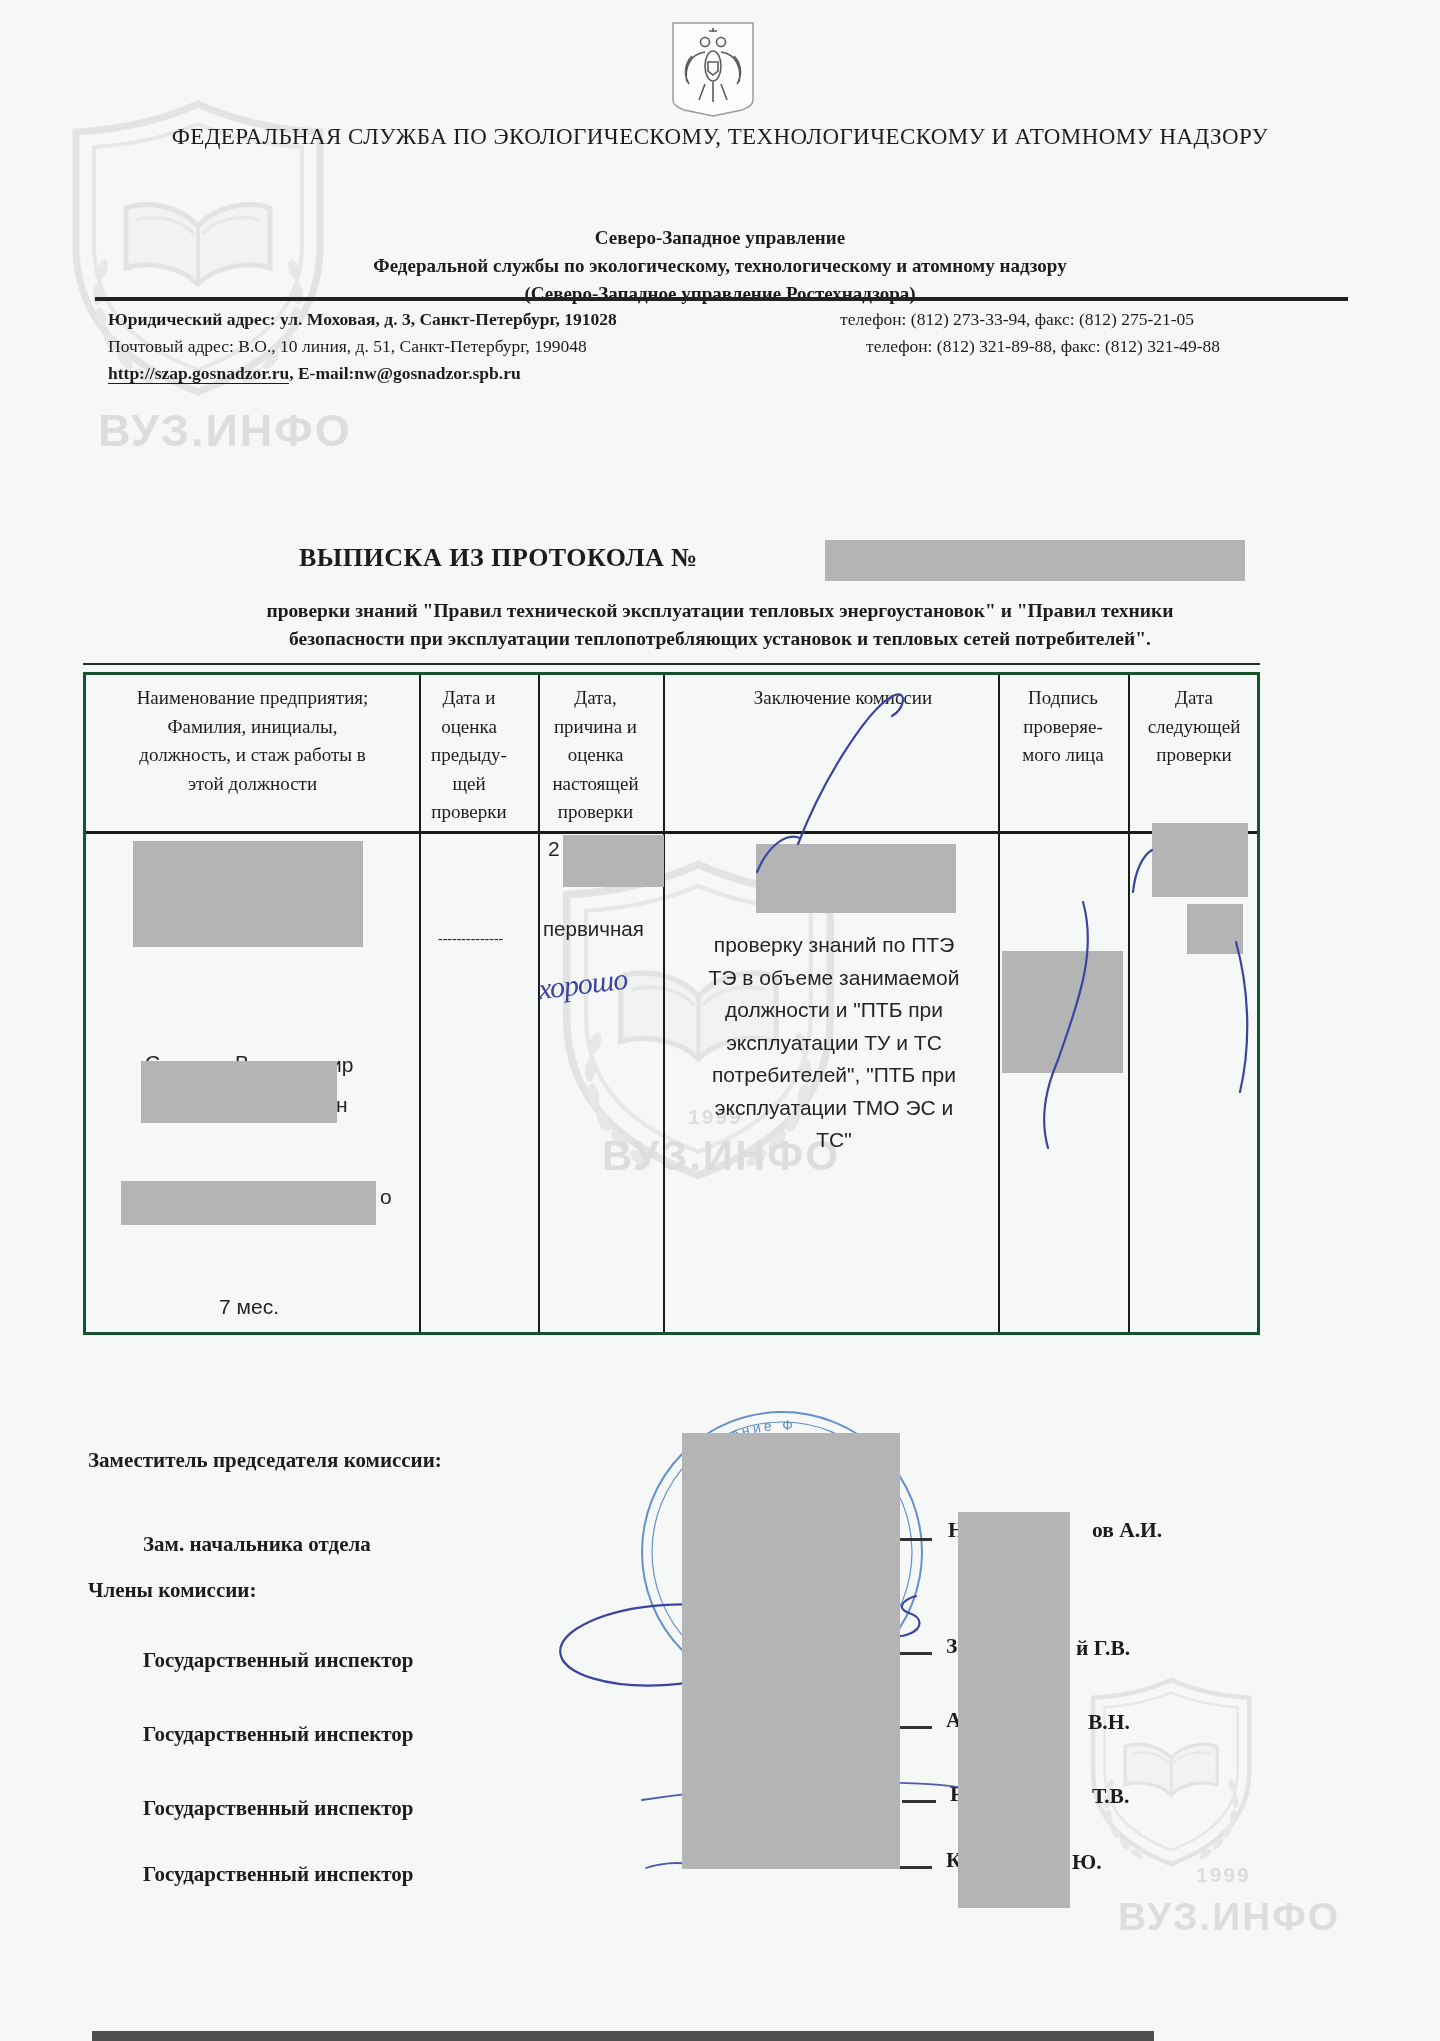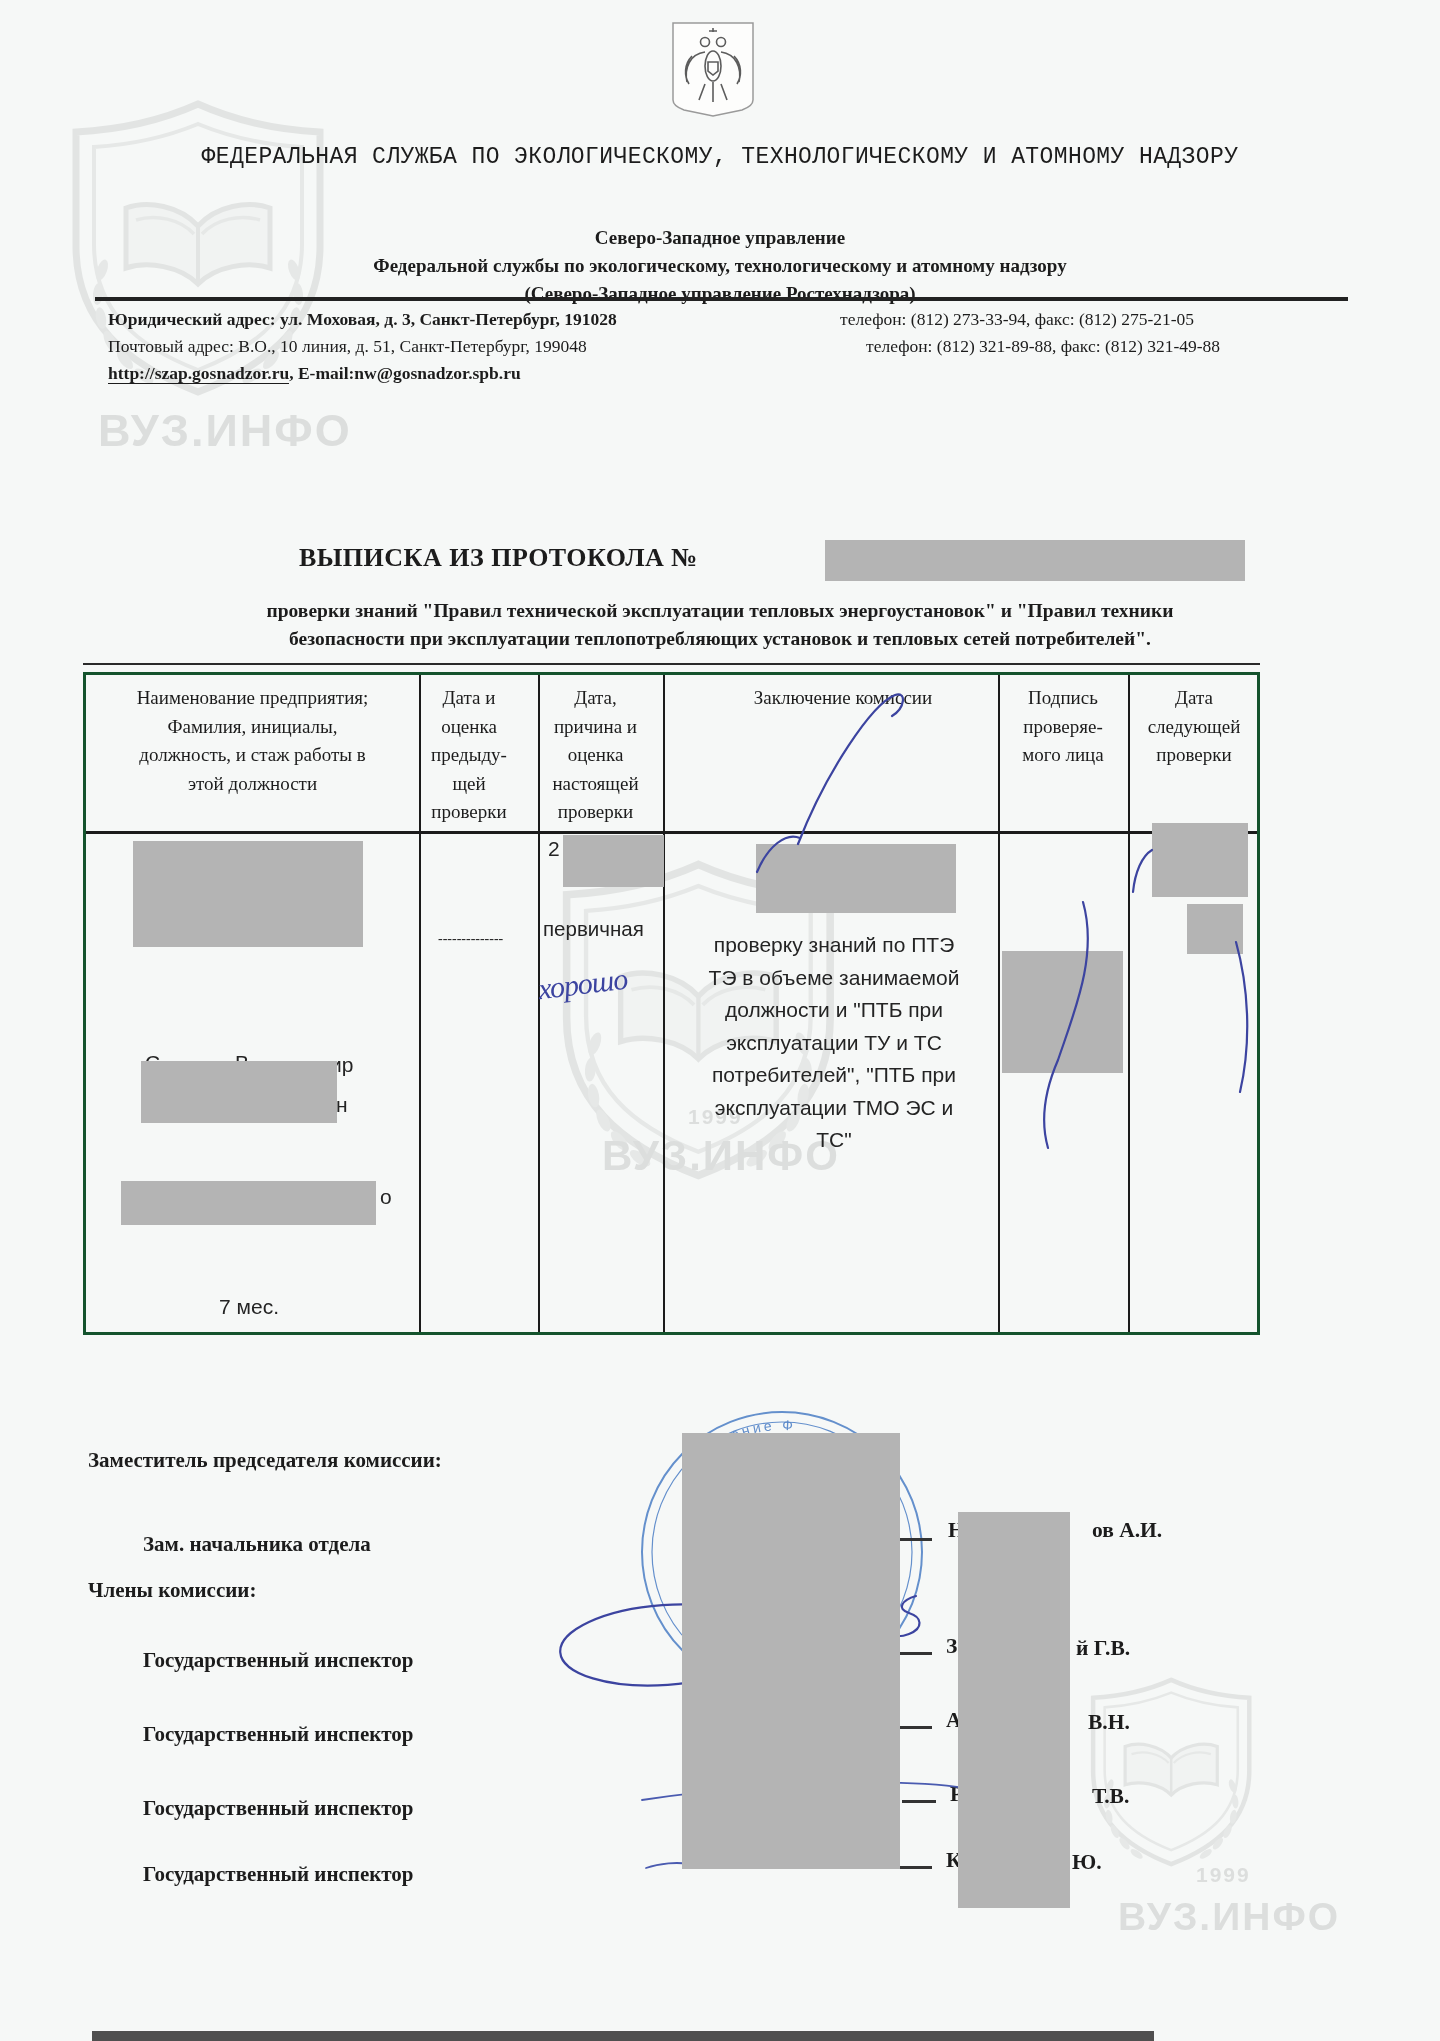--- a/index.html
+++ b/index.html
@@ -88,21 +88,21 @@
         <circle cx="49" cy="20" r="4.5"></circle>
       <path d="M41,10 l0,-4 M37,9 h8"></path>
       <ellipse cx="41" cy="44" rx="8" ry="15"></ellipse>
       <path d="M33,30 C18,32 12,46 15,60 M20,34 C12,42 12,54 17,62"></path>
       <path d="M49,30 C64,32 70,46 67,60 M62,34 C70,42 70,54 65,62"></path>
       <path d="M33,62 L27,78 M41,60 L41,80 M49,62 L55,78"></path>
       <path d="M36,40 h10 v9 l-5,4 l-5,-4 z"></path>
     </g>
   </svg>
 
-  <div class="abs z2 agency center" style="left:0;top:144px;font-family:Liberation Mono, monospace;">ФЕДЕРАЛЬНАЯ СЛУЖБА ПО ЭКОЛОГИЧЕСКОМУ, ТЕХНОЛОГИЧЕСКОМУ И АТОМНОМУ НАДЗОРУ</div>
+  <div class="abs z2 agency center" style="left:0;top:124px;">ФЕДЕРАЛЬНАЯ СЛУЖБА ПО ЭКОЛОГИЧЕСКОМУ, ТЕХНОЛОГИЧЕСКОМУ И АТОМНОМУ НАДЗОРУ</div>
   <div class="abs z2 dept bold center pre" style="left:0;top:192px;margin-top:32px;">Северо-Западное управление
 Федеральной службы по экологическому, технологическому и атомному надзору
 (Северо-Западное управление Ростехнадзора)</div>
 
   <div class="abs rule" style="left:95px;top:297px;width:1253px;"></div>
 
   <div class="abs z2 addr" style="left:108px;top:306px;font-weight:bold;">Юридический адрес: ул. Моховая, д. 3, Санкт-Петербург, 191028</div>
   <div class="abs z2 addr" style="left:108px;top:333px;">Почтовый адрес: В.О., 10 линия, д. 51, Санкт-Петербург, 199048</div>
   <div class="abs z2 addr" style="left:108px;top:360px;font-weight:bold;"><span style="border-bottom:1px solid #1c1c1c;">http://szap.gosnadzor.ru</span><span>, E-mail:nw@gosnadzor.spb.ru</span></div>
   <div class="abs z2 addr" style="left:840px;top:306px;">телефон: (812) 273-33-94, факс: (812) 275-21-05</div>

